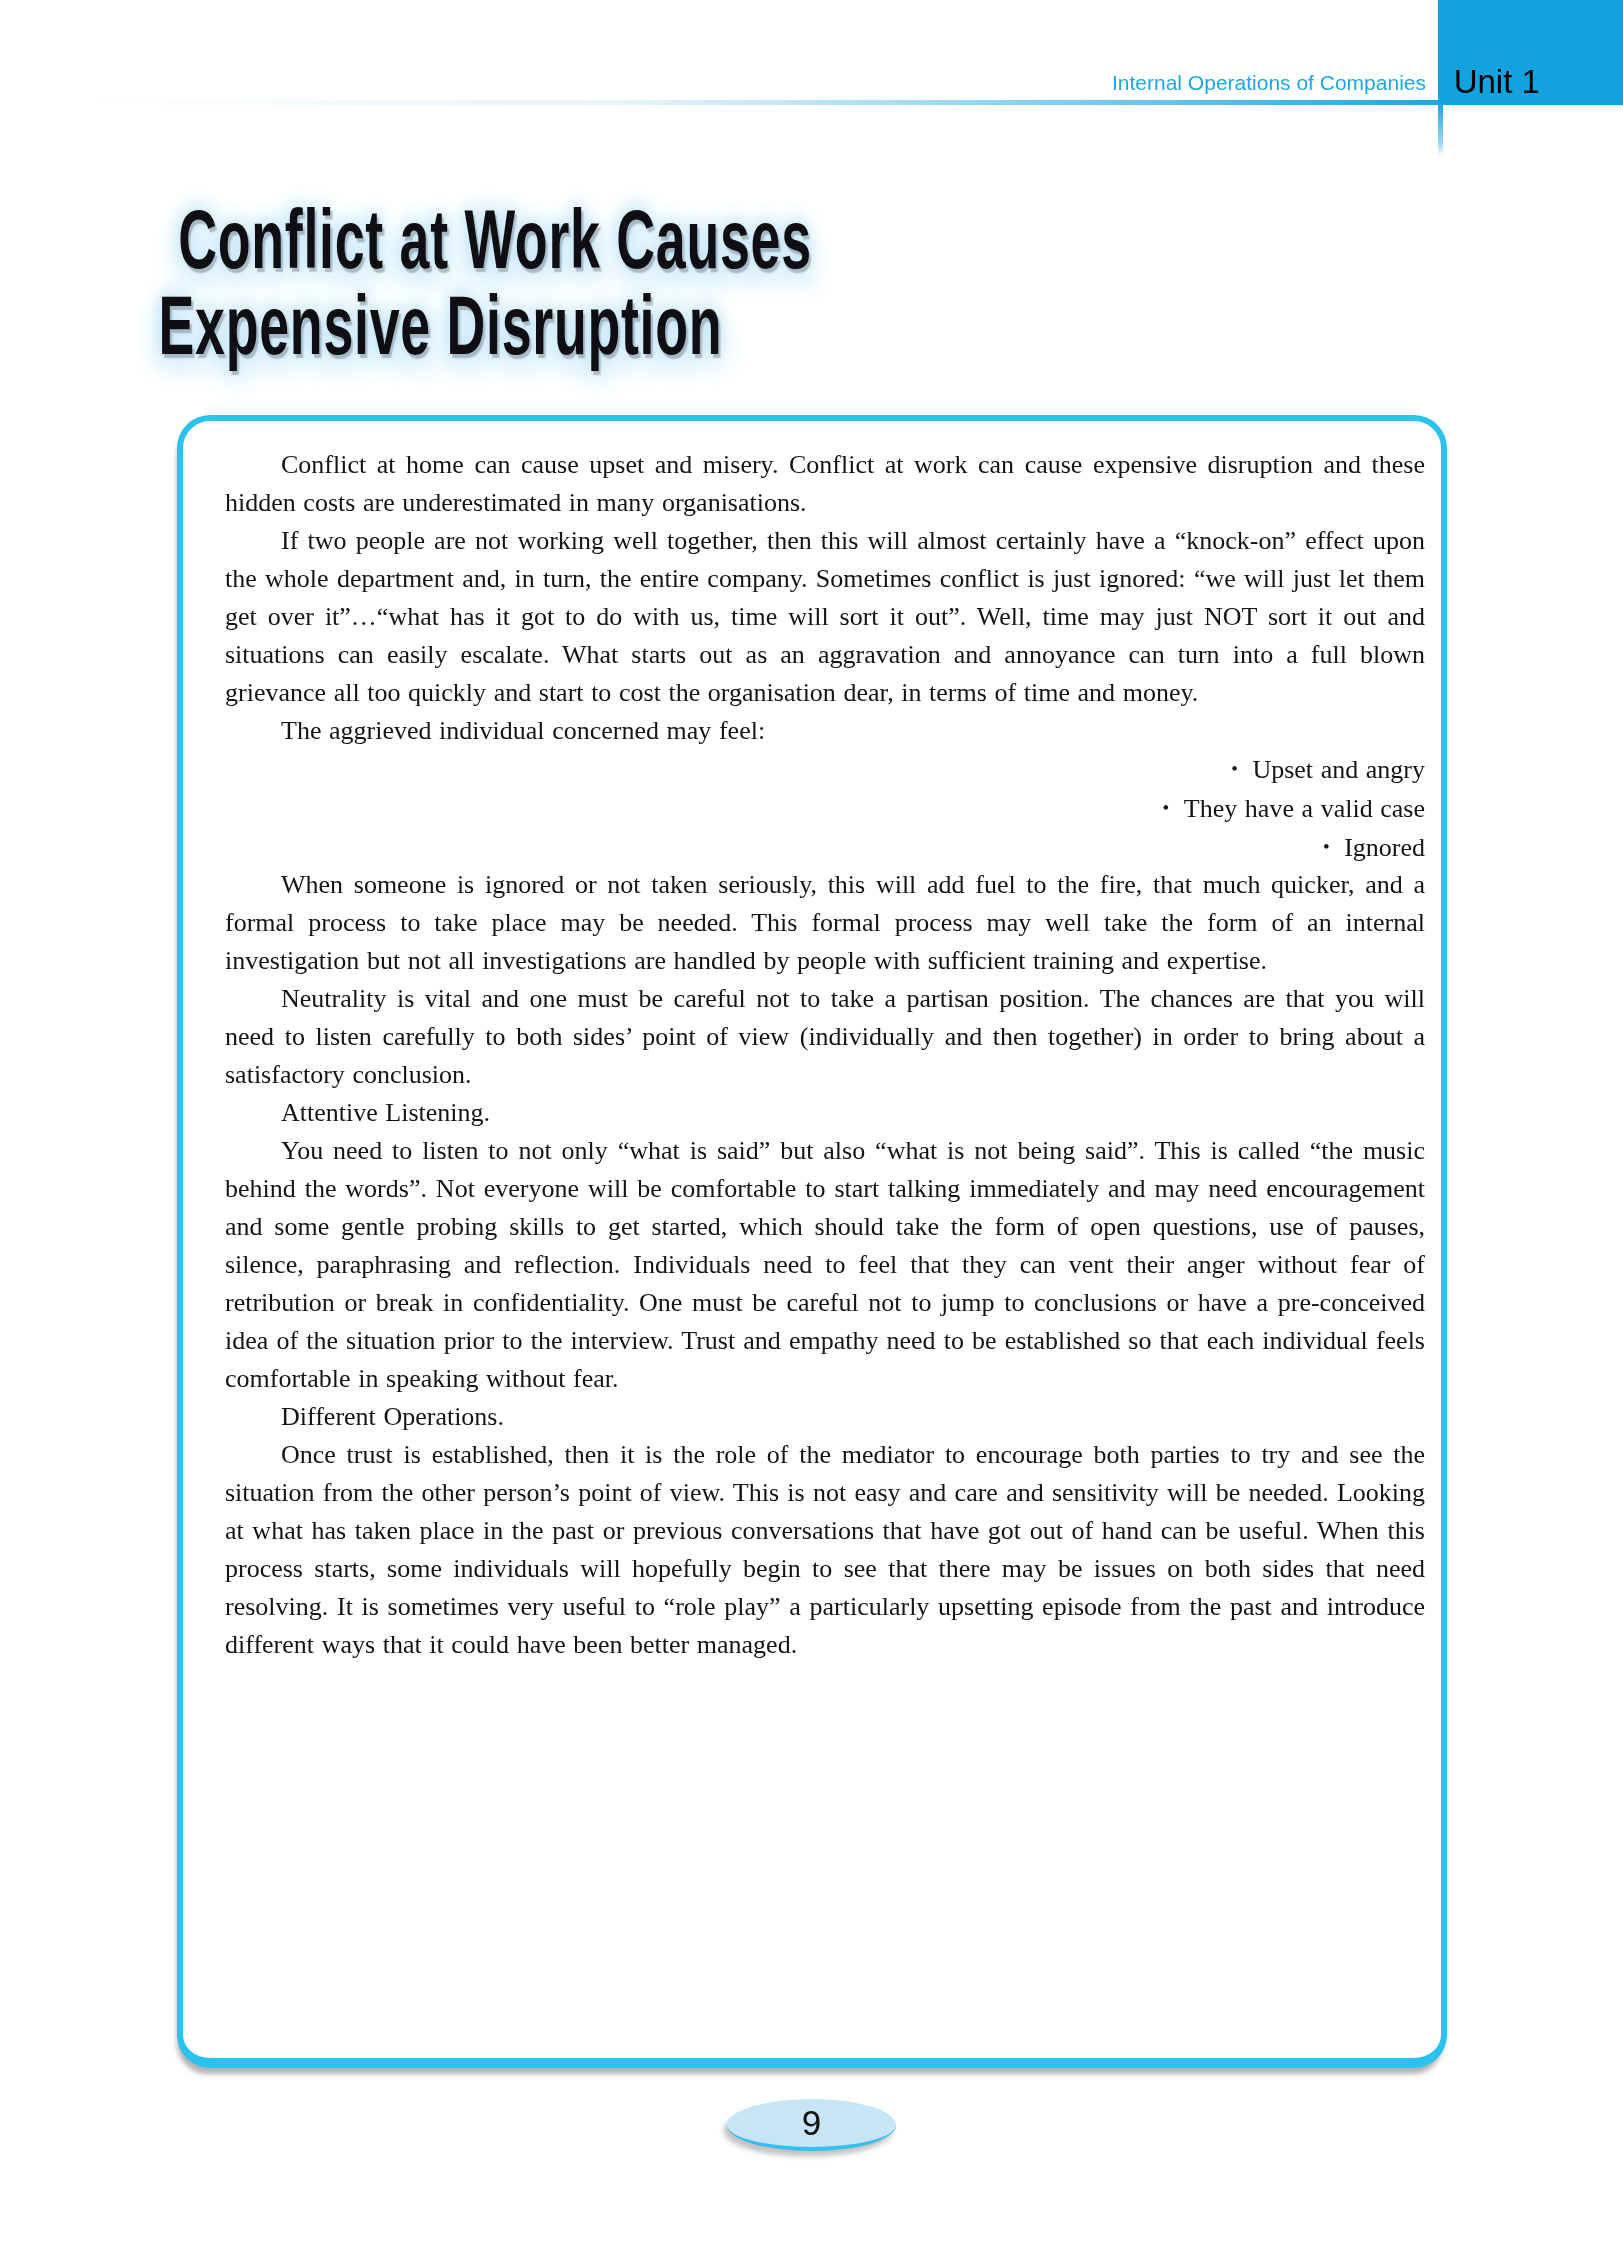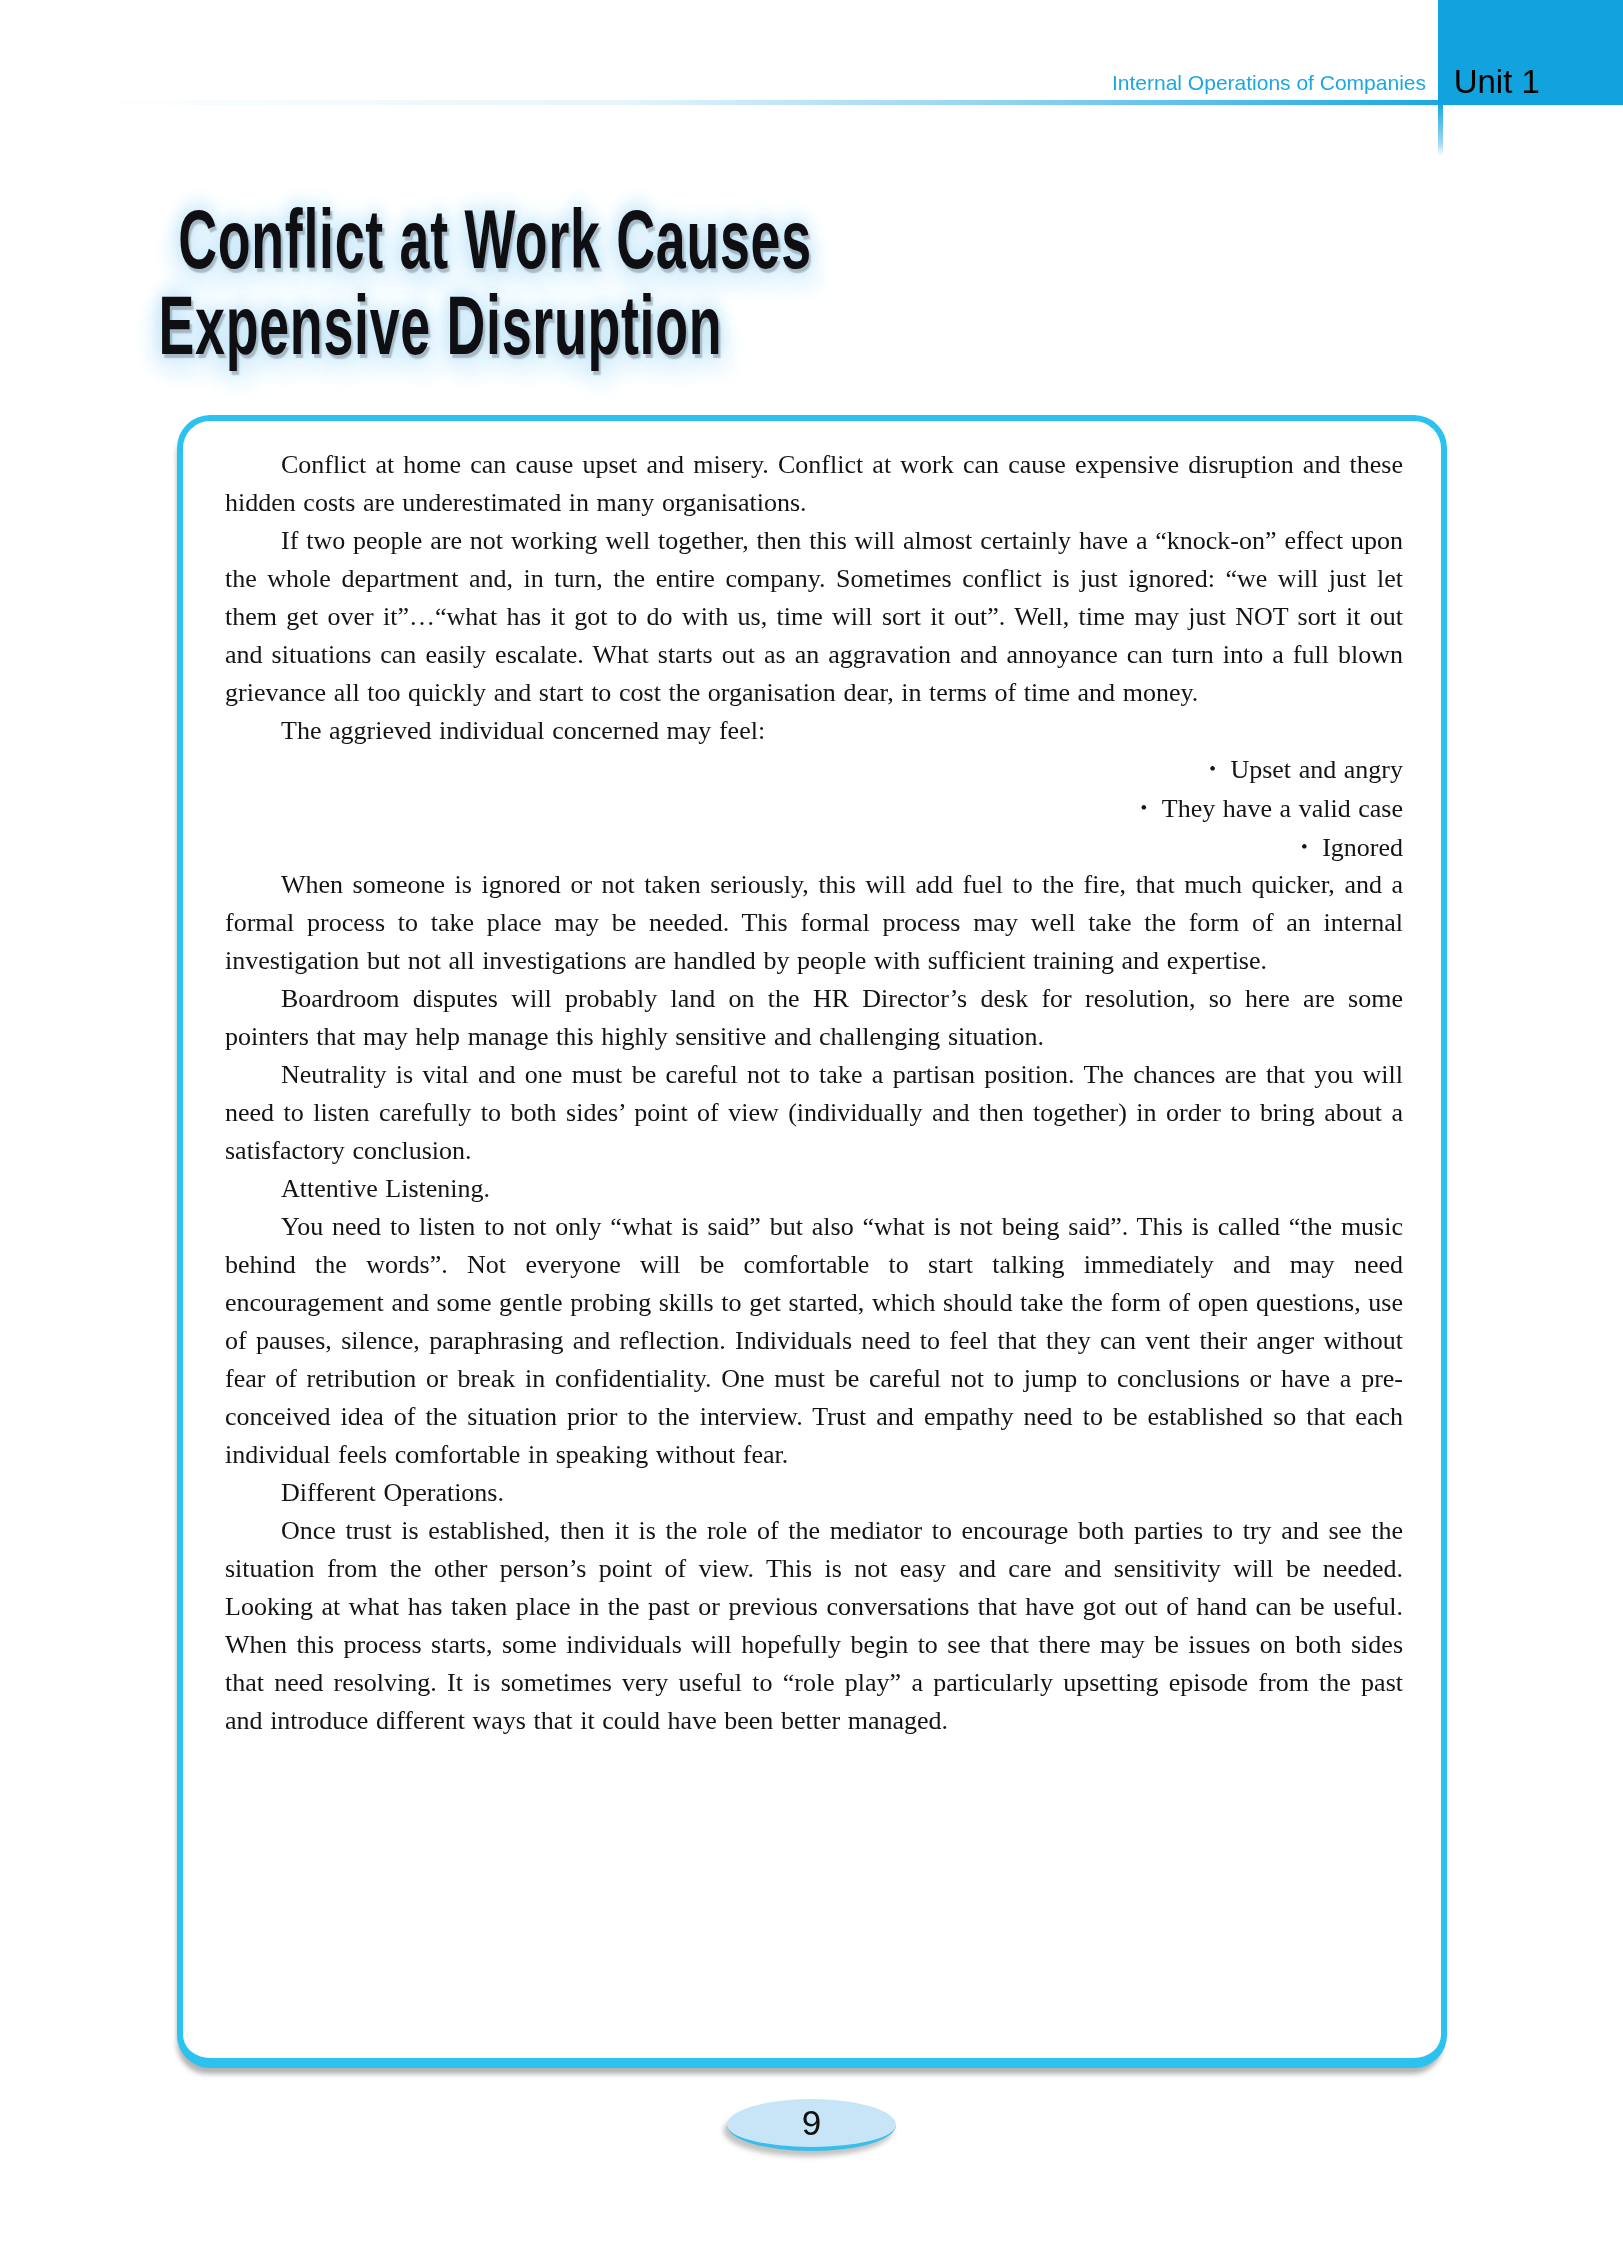--- a/index.html
+++ b/index.html
@@ -87,21 +87,21 @@
     box-sizing: border-box;
     border: 6.2px solid #2bc2f0;
     border-bottom-width: 10px;
     border-radius: 33px;
     background: #ffffff;
     box-shadow: -2.2px 7.9px 5.6px -2.2px rgba(115,115,115,0.55);
   }
   .article-inner {
     position: absolute;
     left: 0; top: 0; right: 0; bottom: 0;
-    padding: 25px 38px 0 42px;
+    padding: 25px 16px 0 42px;
     font-size: 26px;
     line-height: 38px;
     color: #141414;
     text-align: justify;
     word-spacing: 1.1px;
   }
   .article-inner p { margin: 0; text-indent: 56px; }
   .bullet {
     margin-left: 61px;
     text-align: right;
@@ -157,21 +157,20 @@
       <span class="dot">•</span><span>Upset and angry</span>
     </div>
     <div class="bullet">
       <span class="dot">•</span><span>They have a valid case</span>
     </div>
     <div class="bullet">
       <span class="dot">•</span><span>Ignored</span>
     </div>
 
     <p>When someone is ignored or not taken seriously, this will add fuel to the fire, that much quicker, and a formal process to take place may be needed. This formal process may well take the form of an internal investigation but not all investigations are handled by people with sufficient training and expertise.</p>
-    <p>Boardroom disputes will probably land on the HR Director’s desk for resolution, so here are some pointers that may help manage this highly sensitive and challenging situation.</p>
     <p>Neutrality is vital and one must be careful not to take a partisan position. The chances are that you will need to listen carefully to both sides’ point of view (individually and then together) in order to bring about a satisfactory conclusion.</p>
     <p>Attentive Listening.</p>
     <p>You need to listen to not only “what is said” but also “what is not being said”. This is called “the music behind the words”. Not everyone will be comfortable to start talking immediately and may need encouragement and some gentle probing skills to get started, which should take the form of open questions, use of pauses, silence, paraphrasing and reflection. Individuals need to feel that they can vent their anger without fear of retribution or break in confidentiality. One must be careful not to jump to conclusions or have a pre-conceived idea of the situation prior to the interview. Trust and empathy need to be established so that each individual feels comfortable in speaking without fear.</p>
     <p>Different Operations.</p>
     <p>Once trust is established, then it is the role of the mediator to encourage both parties to try and see the situation from the other person’s point of view. This is not easy and care and sensitivity will be needed. Looking at what has taken place in the past or previous conversations that have got out of hand can be useful. When this process starts, some individuals will hopefully begin to see that there may be issues on both sides that need resolving. It is sometimes very useful to “role play” a particularly upsetting episode from the past and introduce different ways that it could have been better managed.</p>
   </div>
 </div>
 
 <div class="page-badge">
   <span class="num">9</span>

